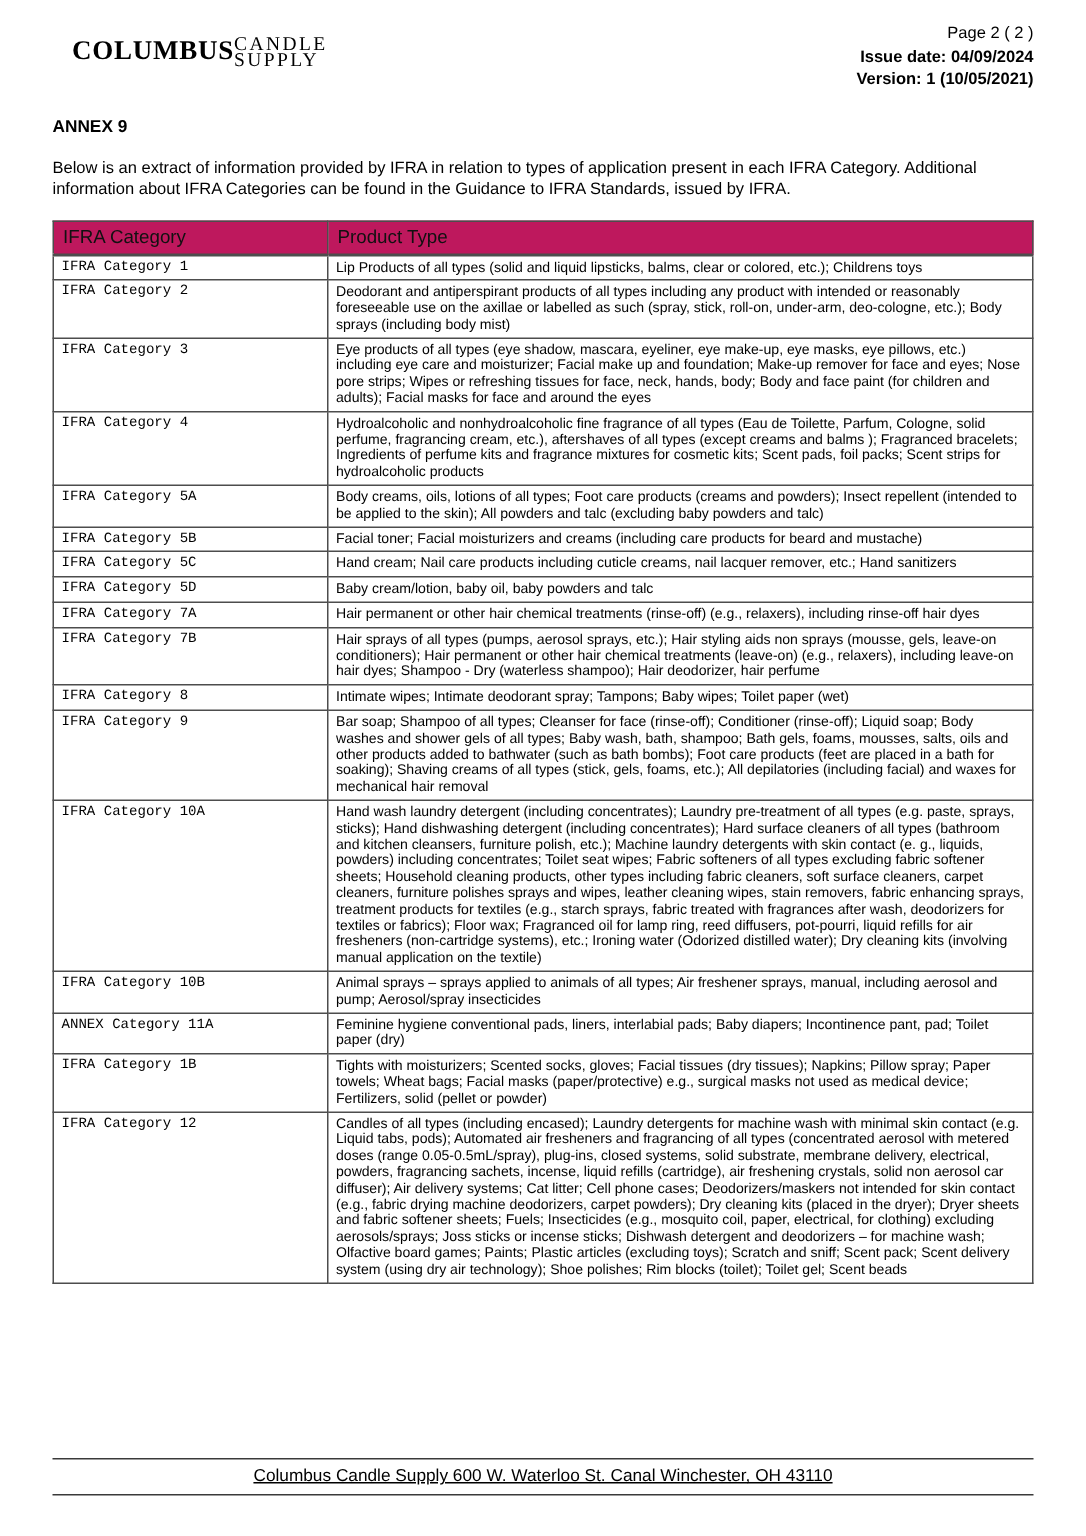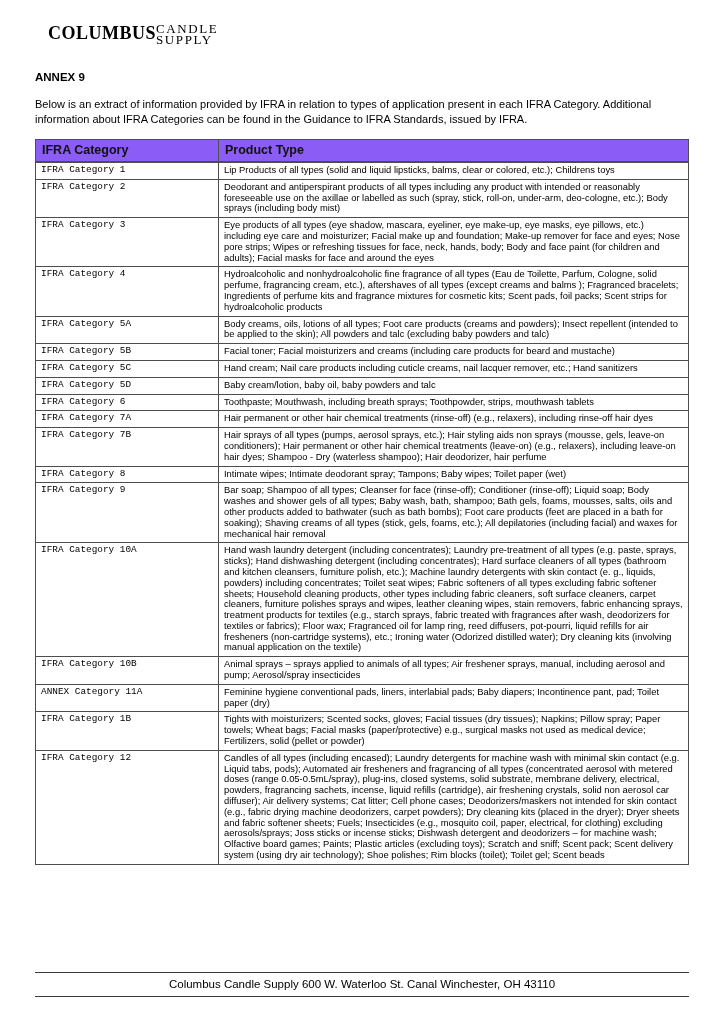--- a/index.html
+++ b/index.html
@@ -49,54 +49,60 @@
     border-collapse: collapse;
     table-layout: fixed;
   }
   table.ifra col.c1 { width: 183px; }
   table.ifra th, table.ifra td {
     border: 1px solid #4d4d4d;
     vertical-align: top;
     text-align: left;
   }
   table.ifra th {
-    font-size: 12.5px; font-weight: 700; color: #111;
+    font-size: 12.5px; font-weight: 400; color: #111;
     padding: 3px 6px 4px 6px;
     border-bottom-width: 2px;
-    background: #8b5cf6;
+    background: #be185d;
   }
   table.ifra td {
     font-size: 9.4px; line-height: 10.8px; color: #000;
     padding: 2px 5px 3px 5px;
   }
   td.cat { white-space: nowrap; font-family: Liberation Mono, monospace; }
 
   
   .footer {
     position: absolute; left: 35px; right: 35px; top: 972px;
     border-top: 1px solid #3a3a3a;
     border-bottom: 1px solid #3a3a3a;
     text-align: center;
     font-size: 11.5px; color: #000;
     padding: 5px 0 6px 0;
+    text-decoration: underline;
   }
 </style>
 </head>
 <body>
 
 <div class="page">
 
   <div class="top">
     <div class="logo">
       <svg class="flame" viewBox="0 0 40 48" xmlns="http://www.w3.org/2000/svg">
         <path d="M23 0 C22 7 13 13 9.5 22 C6 31 8.5 42 19.5 46.5 C31 42.5 34.5 32 31.5 23 C28.5 14 24.5 10 23 0 Z" fill="#000"></path>
         <rect x="18.9" y="30" width="1.4" height="16" fill="#fff"></rect>
       </svg>
       <div class="logo-title">COLUMBUS</div>
       <div class="logo-sub">CANDLE SUPPLY</div>
+    </div>
+    <div class="meta">
+      <div>Page 2  ( 2 )</div>
+      <div class="bold">Issue date: 04/09/2024</div>
+      <div class="bold">Version: 1 (10/05/2021)</div>
     </div>
   </div>
 
   <div class="annex-title">ANNEX 9</div>
 
   <p class="intro">Below is an extract of information provided by IFRA in relation to types of application present in each IFRA Category. Additional information about IFRA Categories can be found in the Guidance to IFRA Standards, issued by IFRA.</p>
 
   <table class="ifra">
     <colgroup>
         <col class="c1">
@@ -135,24 +141,20 @@
         </tr>
       <tr>
           <td class="cat">IFRA Category 5C</td>
           <td>Hand cream; Nail care products including cuticle creams, nail lacquer remover, etc.; Hand sanitizers</td>
         </tr>
       <tr>
           <td class="cat">IFRA Category 5D</td>
           <td>Baby cream/lotion, baby oil, baby powders and talc</td>
         </tr>
       <tr>
-          <td class="cat">IFRA Category 6</td>
-          <td>Toothpaste; Mouthwash, including breath sprays; Toothpowder, strips, mouthwash tablets</td>
-        </tr>
-      <tr>
           <td class="cat">IFRA Category 7A</td>
           <td>Hair permanent or other hair chemical treatments (rinse-off) (e.g., relaxers), including rinse-off hair dyes</td>
         </tr>
       <tr>
           <td class="cat">IFRA Category 7B</td>
           <td>Hair sprays of all types (pumps, aerosol sprays, etc.); Hair styling aids non sprays (mousse, gels, leave-on conditioners); Hair permanent or other hair chemical treatments (leave-on) (e.g., relaxers), including leave-on hair dyes; Shampoo - Dry (waterless shampoo); Hair deodorizer, hair perfume</td>
         </tr>
       <tr>
           <td class="cat">IFRA Category 8</td>
           <td>Intimate wipes; Intimate deodorant spray; Tampons; Baby wipes; Toilet paper (wet)</td>

